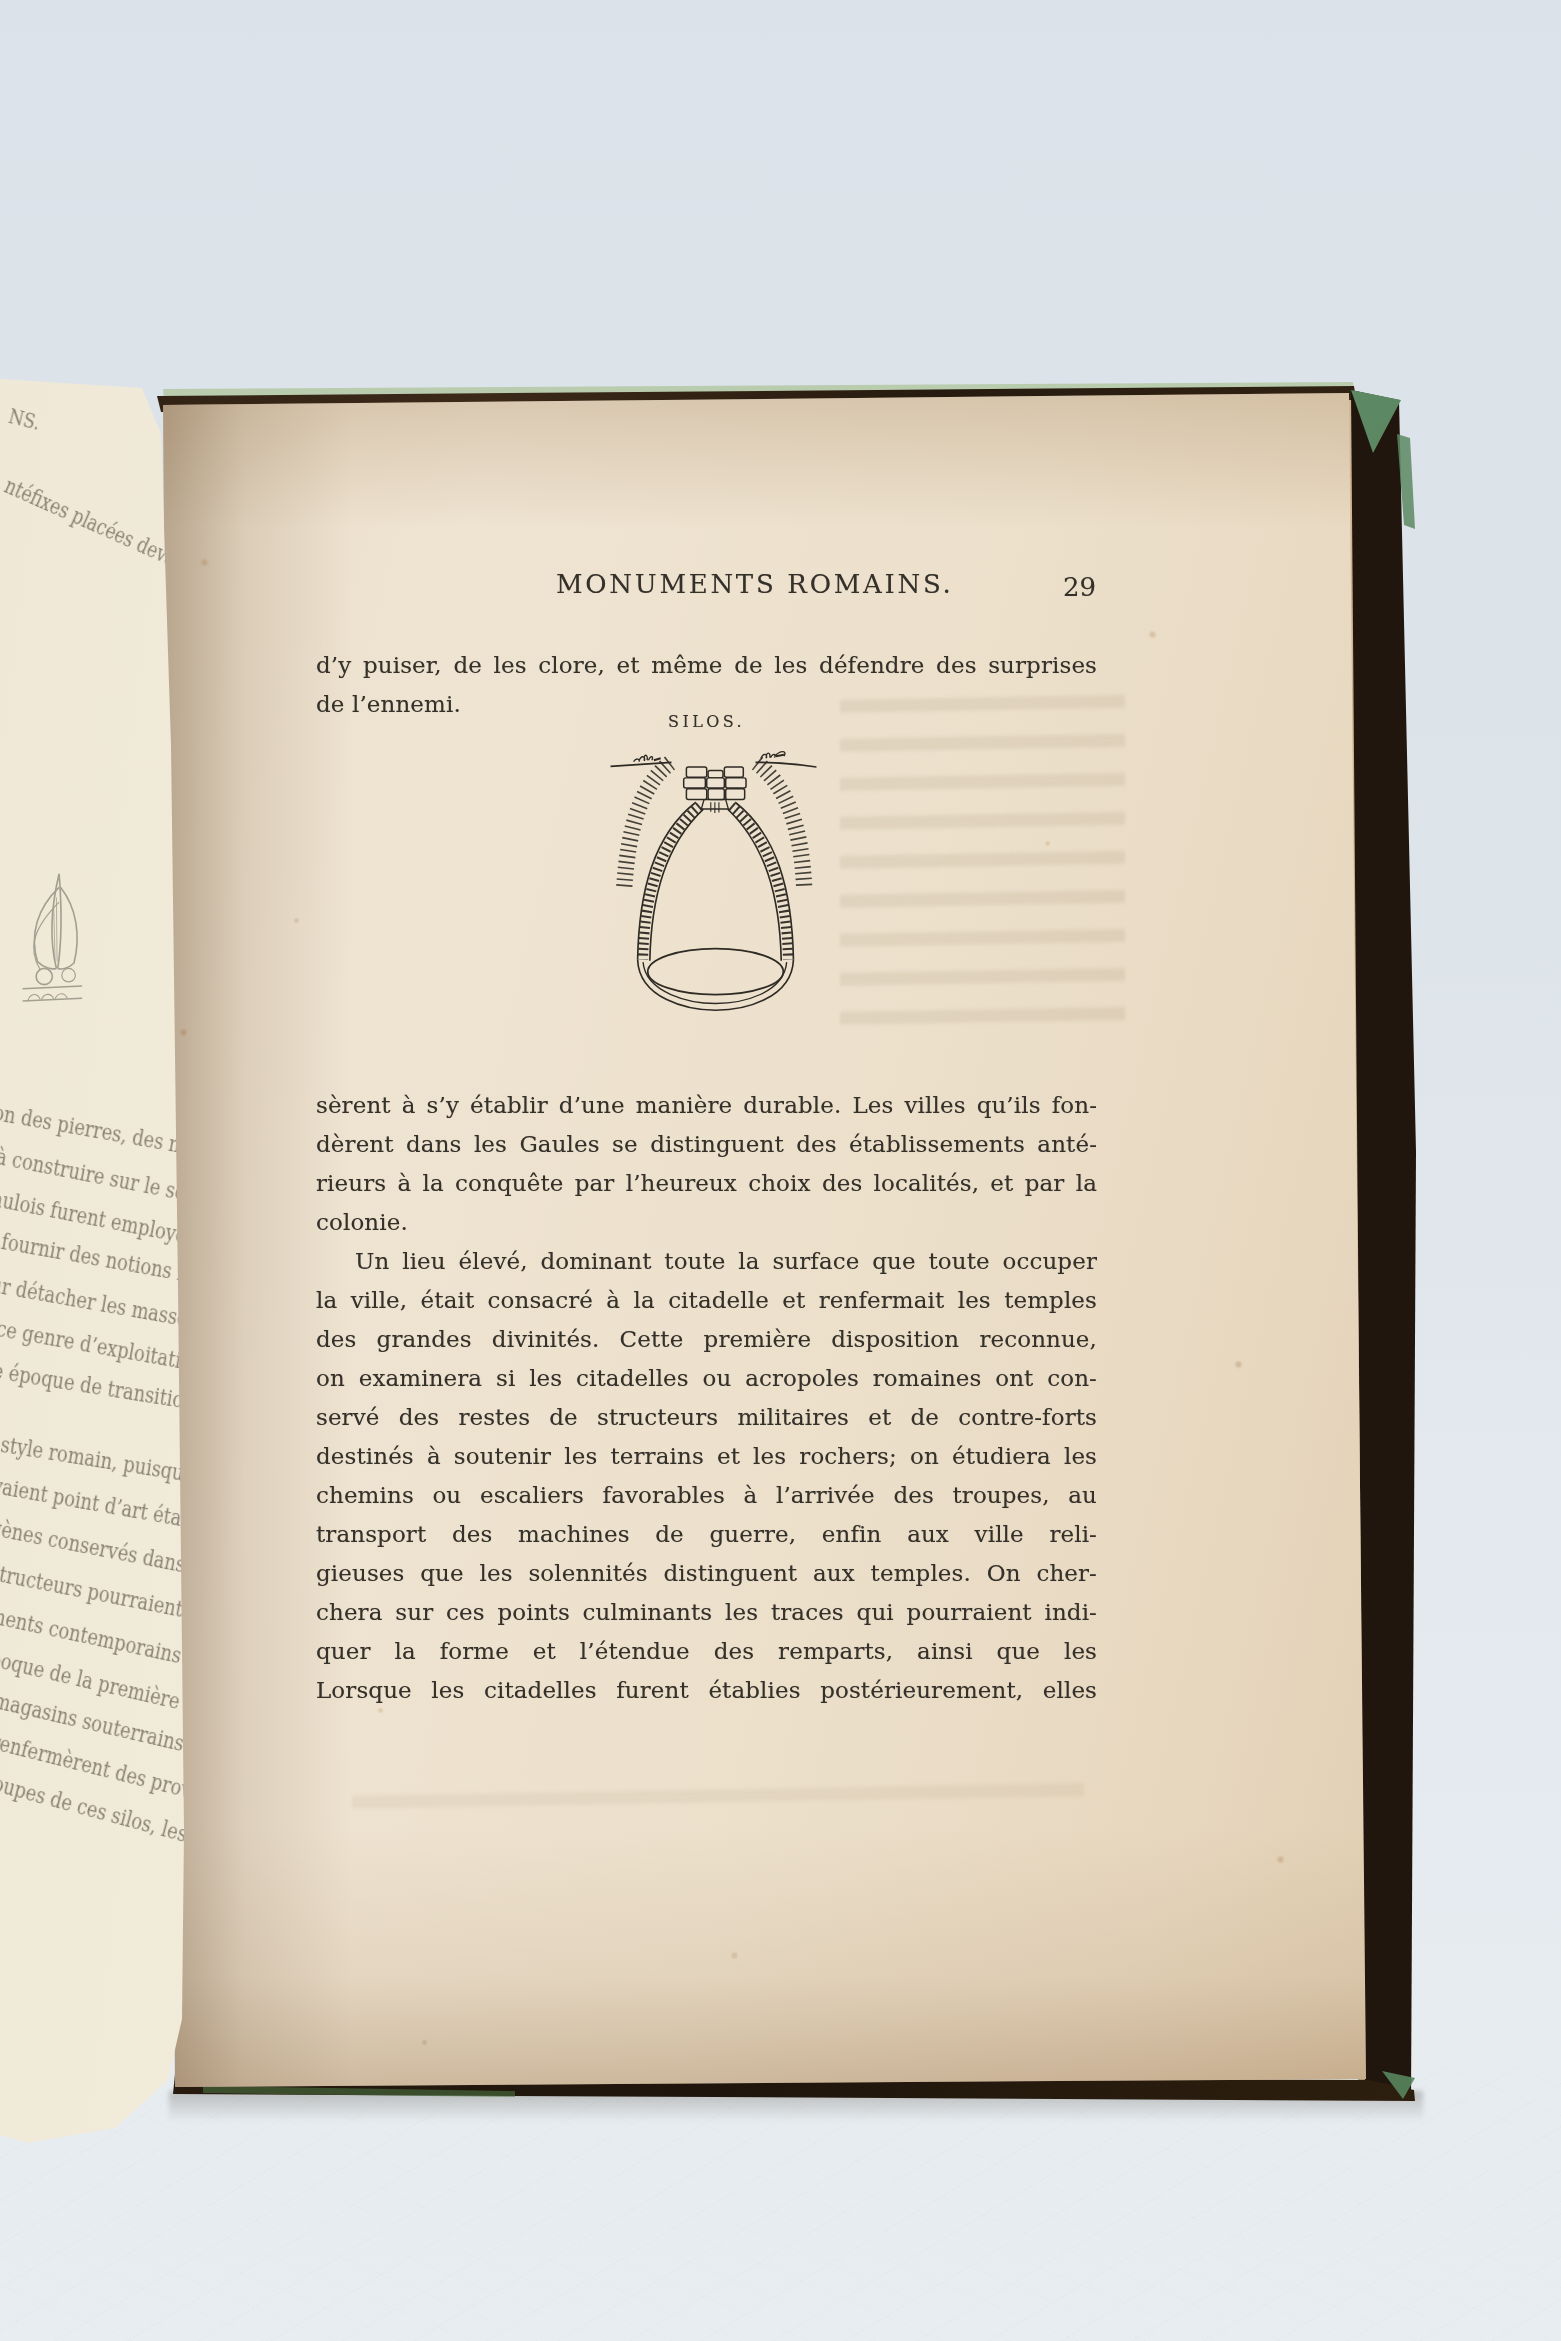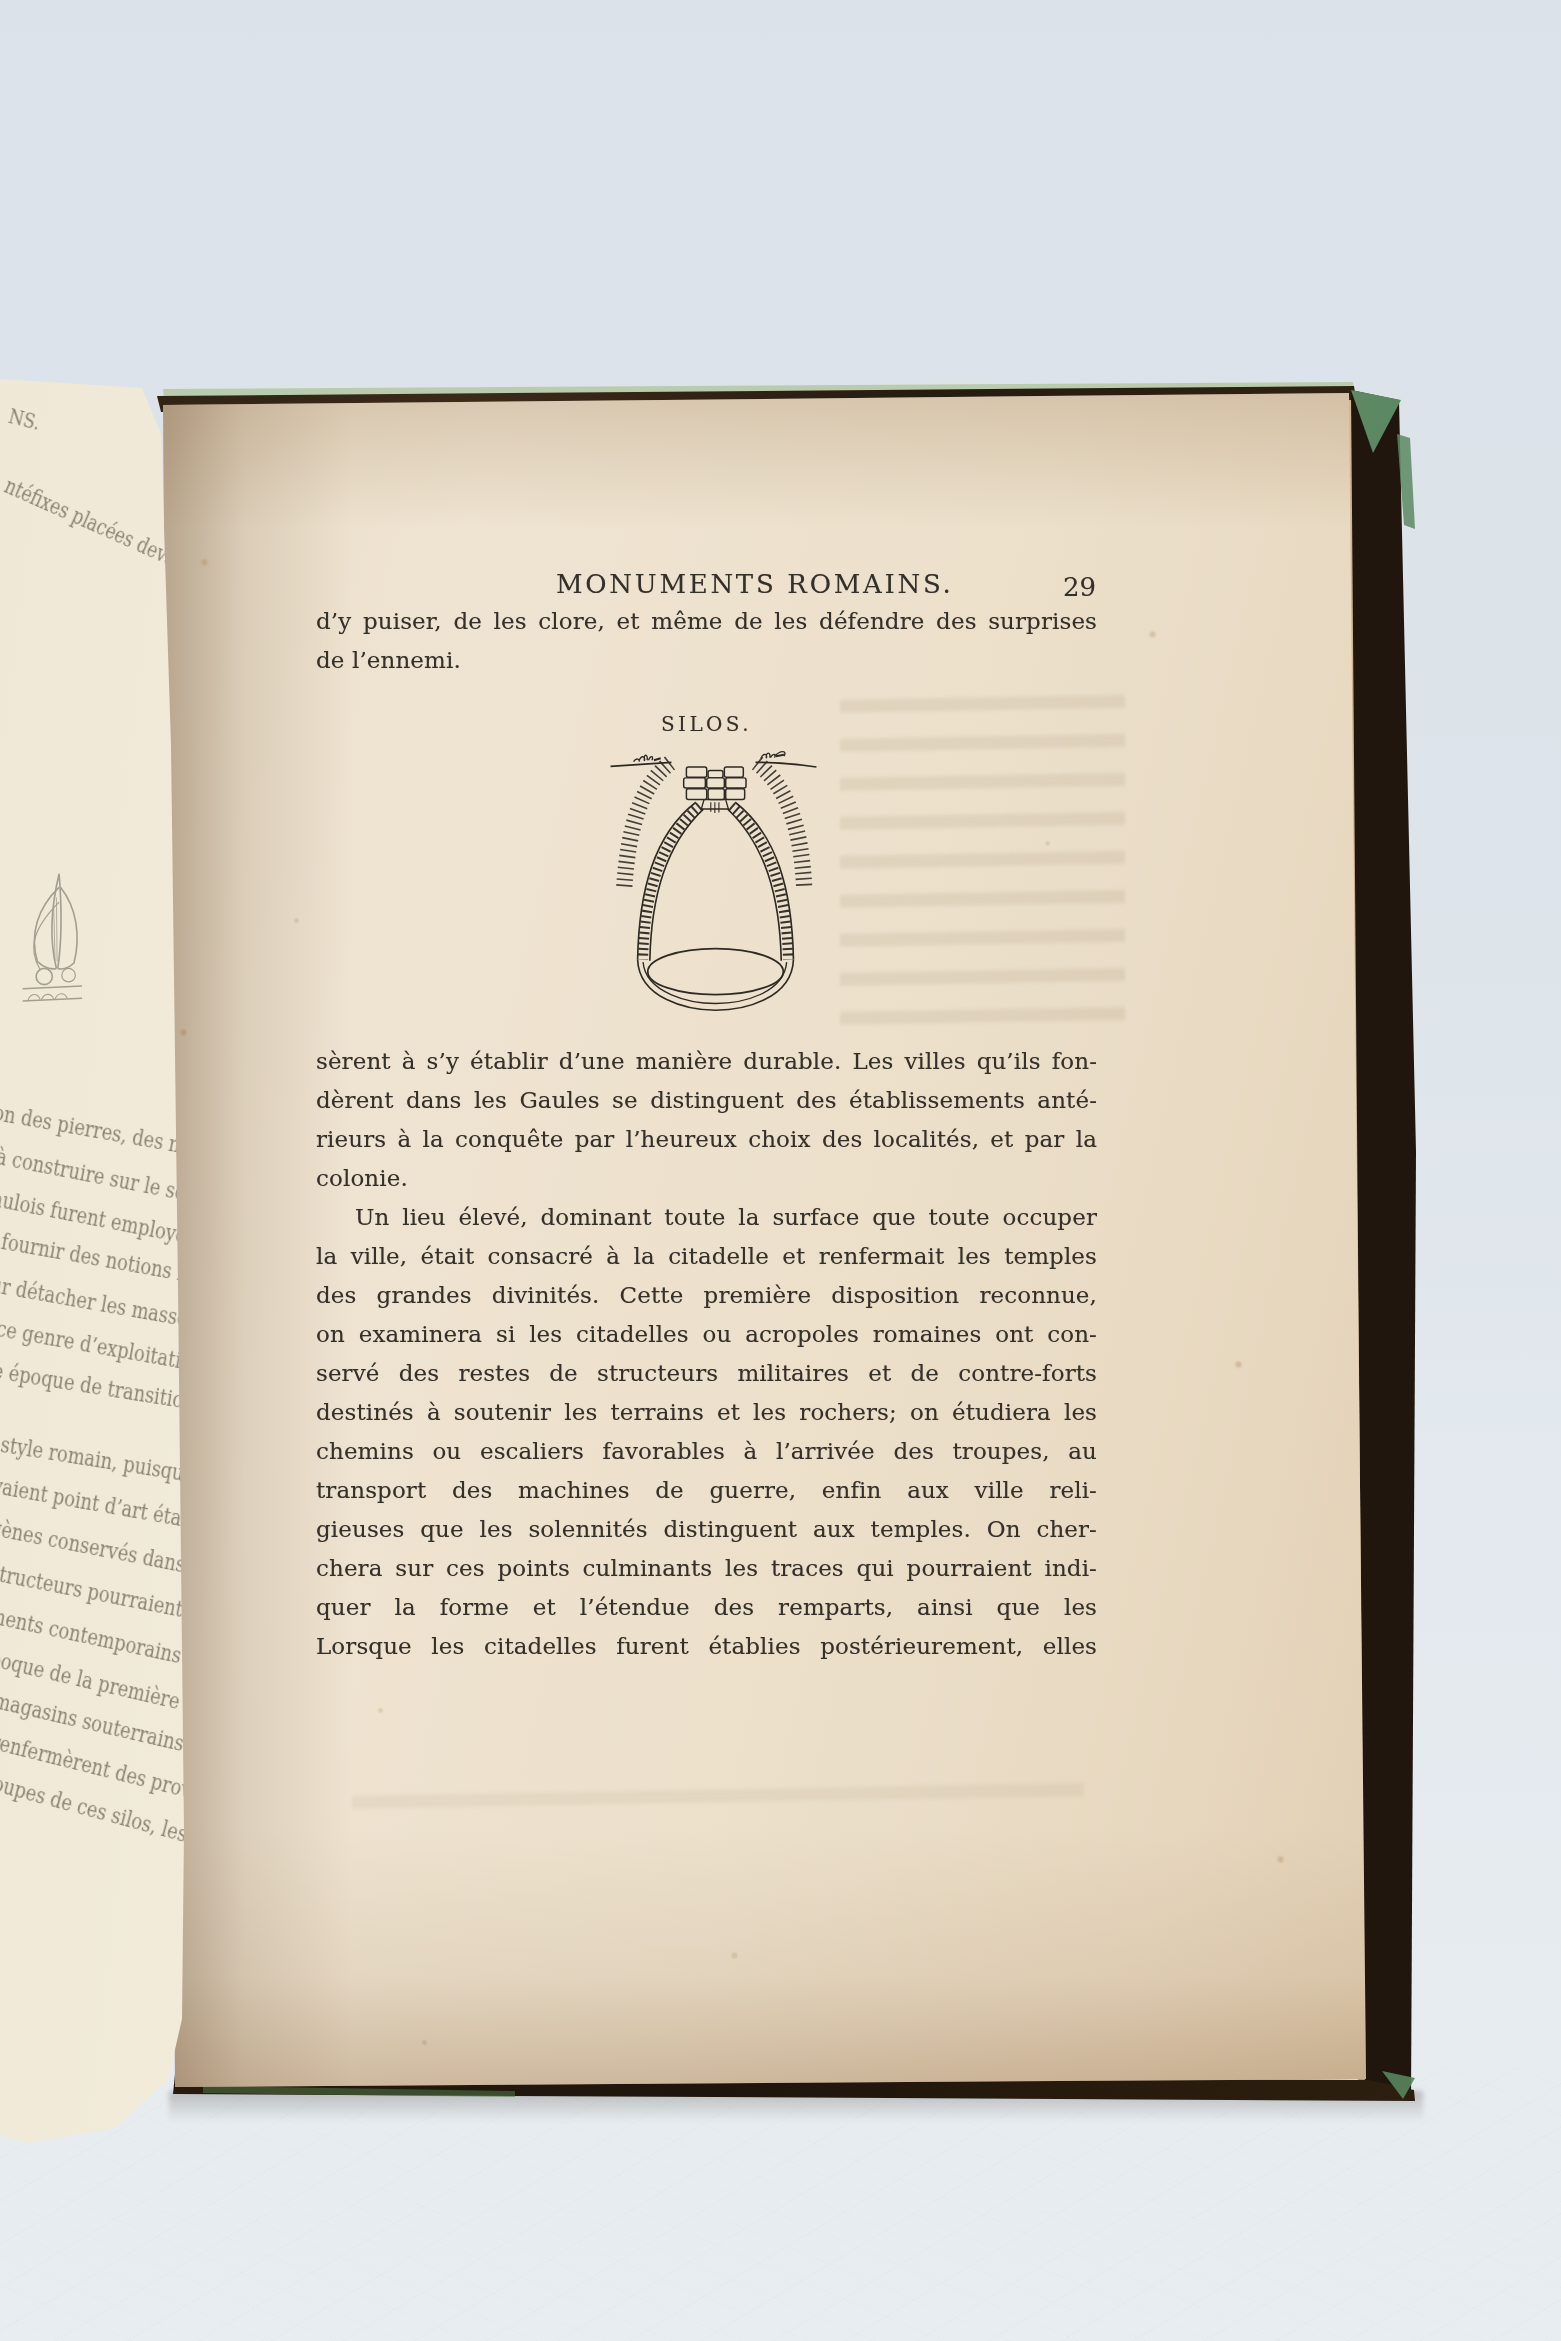--- a/index.html
+++ b/index.html
@@ -66,27 +66,27 @@
       52px 1282px 2.7px 2px rgba(142,84,48,.38), 41px 1397px 2px 1.4px rgba(150,96,52,.30);}
   
   .showthrough{filter:blur(1.5px);opacity:.85;
     background:repeating-linear-gradient(179deg,
       rgba(146,126,98,0) 0 11.5px, rgba(146,126,98,.17) 16.3px 24.4px, rgba(146,126,98,0) 29px 39px);}
   
   .ink{color:#34302a;text-shadow:0 0 0.7px rgba(62,52,40,.35);}
   .running-head{left:556px;top:569px;width:312px;height:33px;font-size:26px;letter-spacing:2.7px;
     text-align:center;white-space:nowrap;}
   .page-num{left:1035px;top:572px;width:61px;font-size:26px;text-align:right;}
-  .textcol{left:316px;width:781px;font-size:23px;line-height:39px;letter-spacing:0.1px;}
+  .textcol{left:316px;width:781px;font-size:23px;line-height:39px;letter-spacing:0.1px;margin-top:44px;}
   .textcol .ln{height:39px;white-space:nowrap;text-align:justify;text-align-last:justify;}
   .textcol .ln.short{text-align-last:left;}
   .textcol .ln.indent{padding-left:39px;}
   .intro{top:602px;}
   .bodytext{top:1042px;}
-  .fig-caption{left:316px;top:712px;width:781px;text-align:center;font-size:20px;
+  .fig-caption{left:316px;top:712px;width:781px;text-align:center;font-size:16px;
     letter-spacing:3.4px;}
   .figure{left:609px;top:744px;width:209px;height:271px;}
   
   .left-page{clip-path:polygon(0 379px,142px 388px,161px 434px,171px 745px,178px 1288px,184px 1830px,182px 2019px,168px 2080px,115px 2128px,27px 2143px,0 2135px);
     background:linear-gradient(97deg,#efe8d7 0%,#f4eedd 55%,#ecdfc9 88%,#d9c6a8 100%);}
   .lp-edge-shade{clip-path:polygon(0 379px,142px 388px,161px 434px,171px 745px,178px 1288px,184px 1830px,182px 2019px,168px 2080px,115px 2128px,27px 2143px,0 2135px);
     background:linear-gradient(265deg,rgba(150,120,85,.38) 0,rgba(150,120,85,0) 75px);}
   .lp-clip{clip-path:polygon(0 379px,142px 388px,161px 434px,171px 745px,178px 1288px,184px 1830px,182px 2019px,168px 2080px,115px 2128px,27px 2143px,0 2135px);}
   .frag{position:absolute;white-space:nowrap;font-size:22.4px;color:#675e50;opacity:.74;
     filter:blur(0.3px);transform-origin:left top;}

